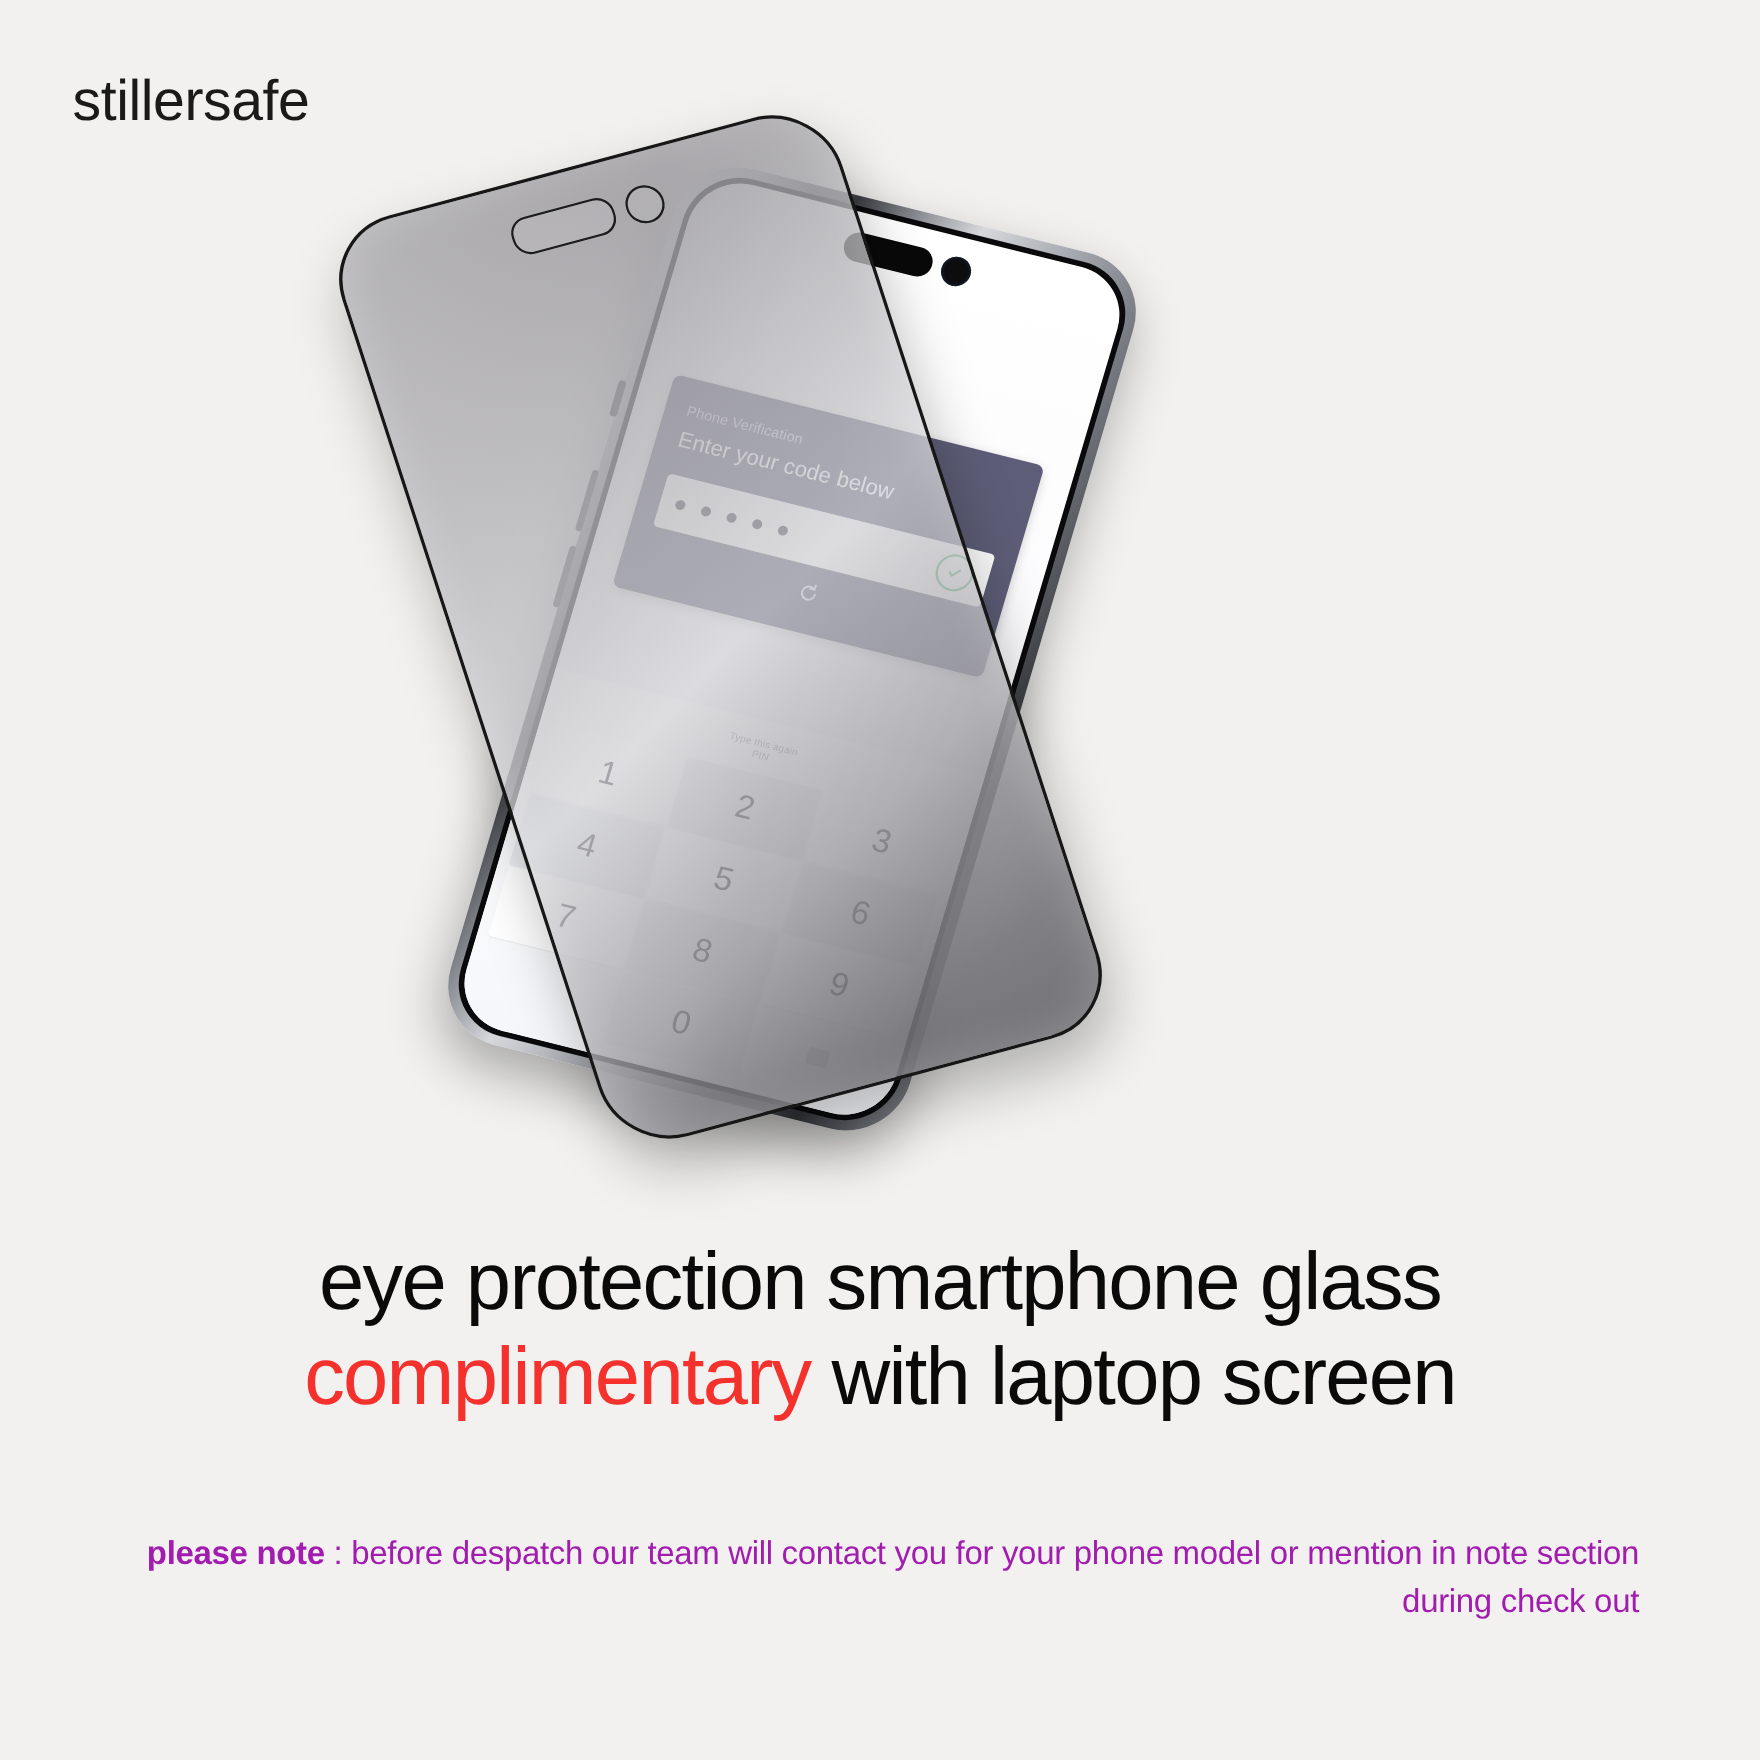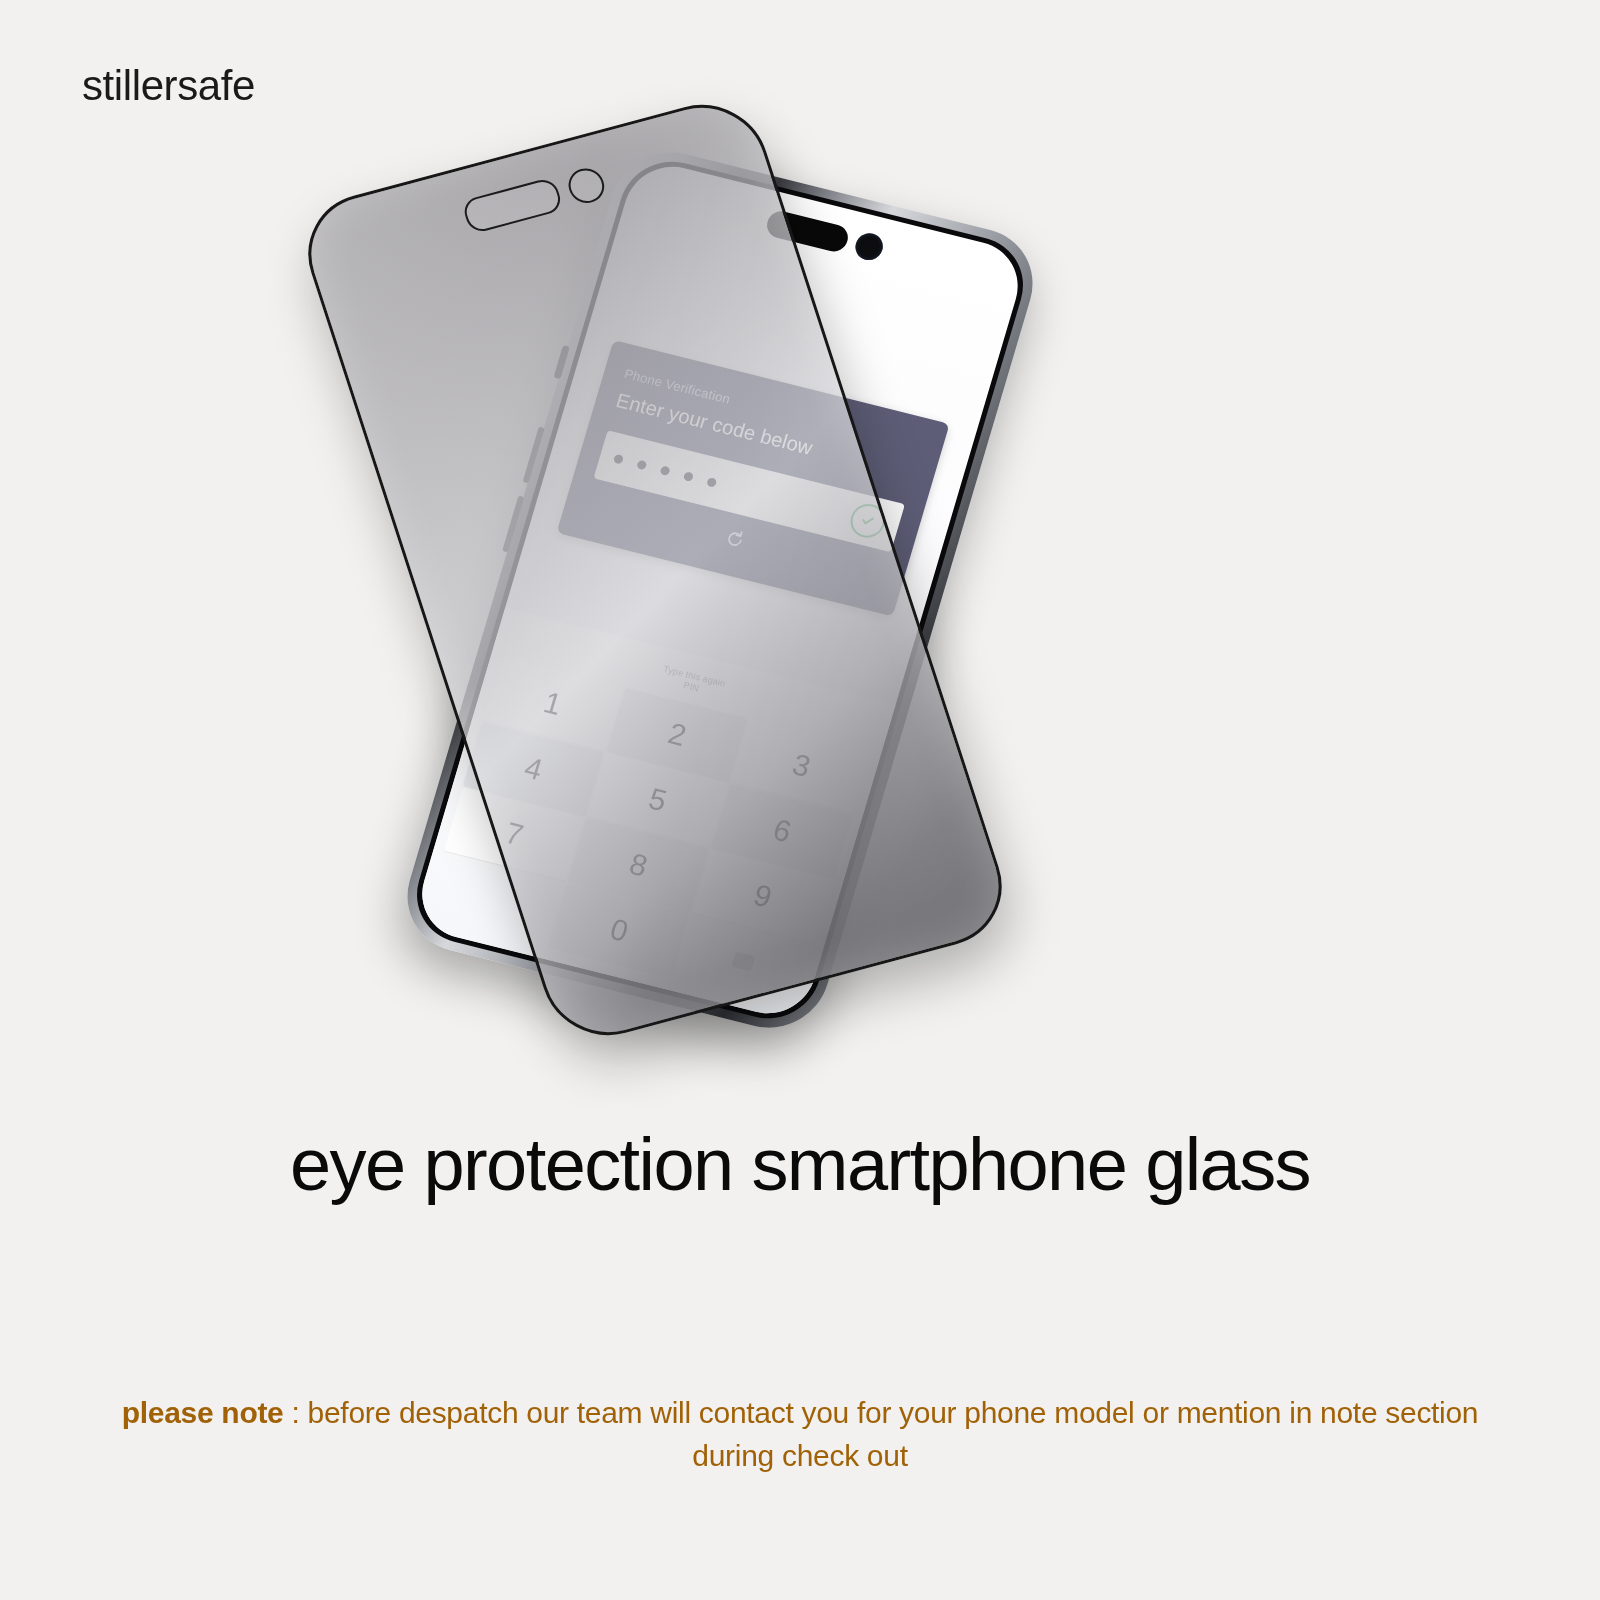--- a/index.html
+++ b/index.html
@@ -7,24 +7,23 @@
     width:1600px;height:1600px;
     background:#f2f1f0;
     font-family:"Liberation Sans",sans-serif;
     overflow:hidden;
     position:relative;
   }
 
   
   .brand{
     position:absolute;left:66px;top:62px;
-    font-size:42px;font-weight:400;letter-spacing:-0.4px;
+    font-size:52px;font-weight:400;letter-spacing:-0.4px;
     color:#1a1a1a;
     font-family:"Liberation Sans",sans-serif;
-    margin-left:16px;
   }
 
   
   .hero{
     position:absolute;left:0;top:120px;width:1600px;height:960px;
   }
 
   
   .phone-wrap{
     position:absolute;left:505px;top:55px;width:430px;height:830px;
@@ -153,22 +152,22 @@
   .headline{
     position:absolute;left:0;right:0;top:1122px;text-align:center;
     font-size:74px;font-weight:400;line-height:1.16;
     letter-spacing:-1.6px;color:#0a0a0a;
     font-family:"Liberation Sans",sans-serif;
   }
   .headline .hl-accent{color:#f4312c;}
 
   
   .note{
-    position:absolute;left:110px;right:110px;top:1392px;text-align:center;
-    font-size:30px;line-height:1.42;color:#a16207;font-weight:400;
+    position:absolute;left:110px;right:110px;top:1392px;text-align:right;
+    font-size:30px;line-height:1.42;color:#a21caf;font-weight:400;
     letter-spacing:-0.3px;
   }
   .note b{font-weight:700;}
 </style>
 </head>
 <body>
 
 <div class="brand">stillersafe</div>
 
 <div class="hero">
@@ -250,15 +249,16 @@
         <div class="pill"></div>
         <div class="lens"></div>
       </div>
     </div>
   </div>
 
 </div>
 
 <div class="headline">
   <div>eye protection smartphone glass</div>
+  <div><span class="hl-accent">complimentary</span><span> with laptop screen</span></div>
 </div>
 
 <div class="note"><b>please note</b><span> : before despatch our team will contact you for your phone model or mention in note section during check out</span></div>
 
 </body></html>

